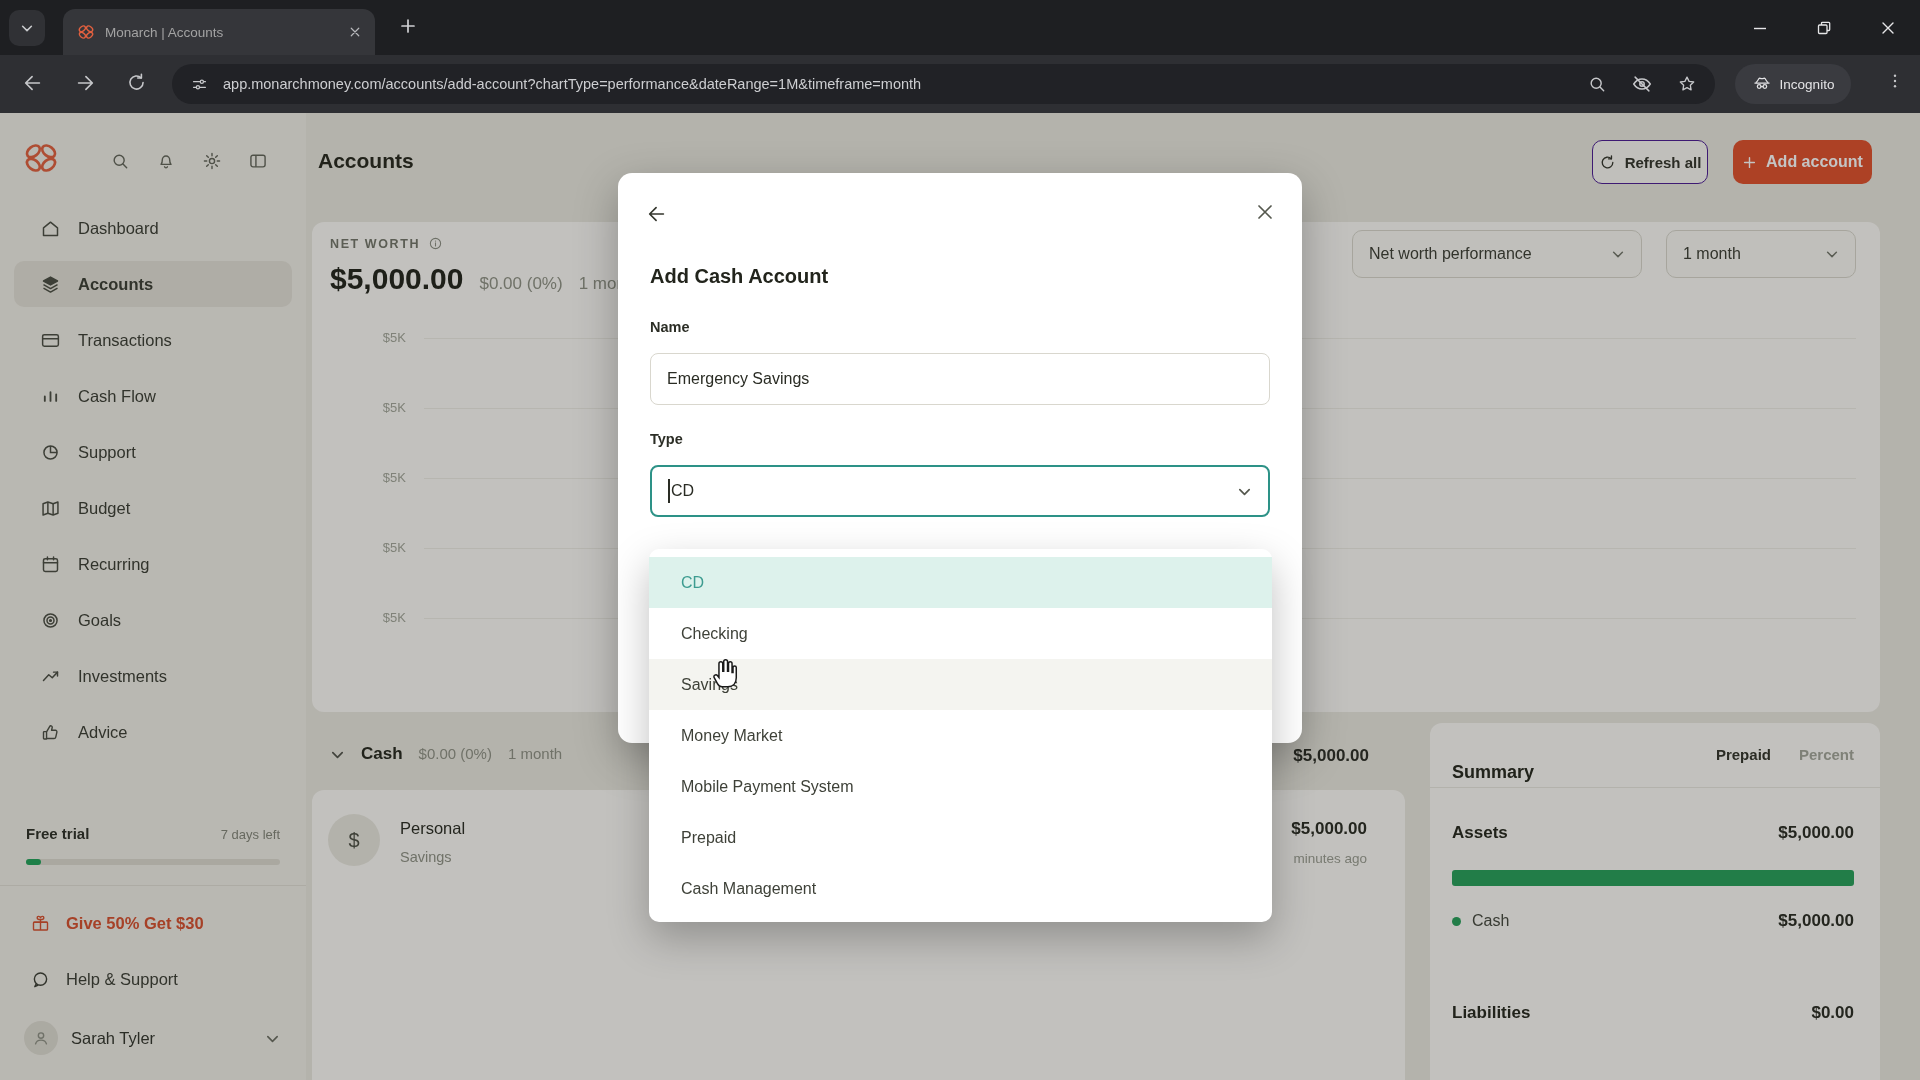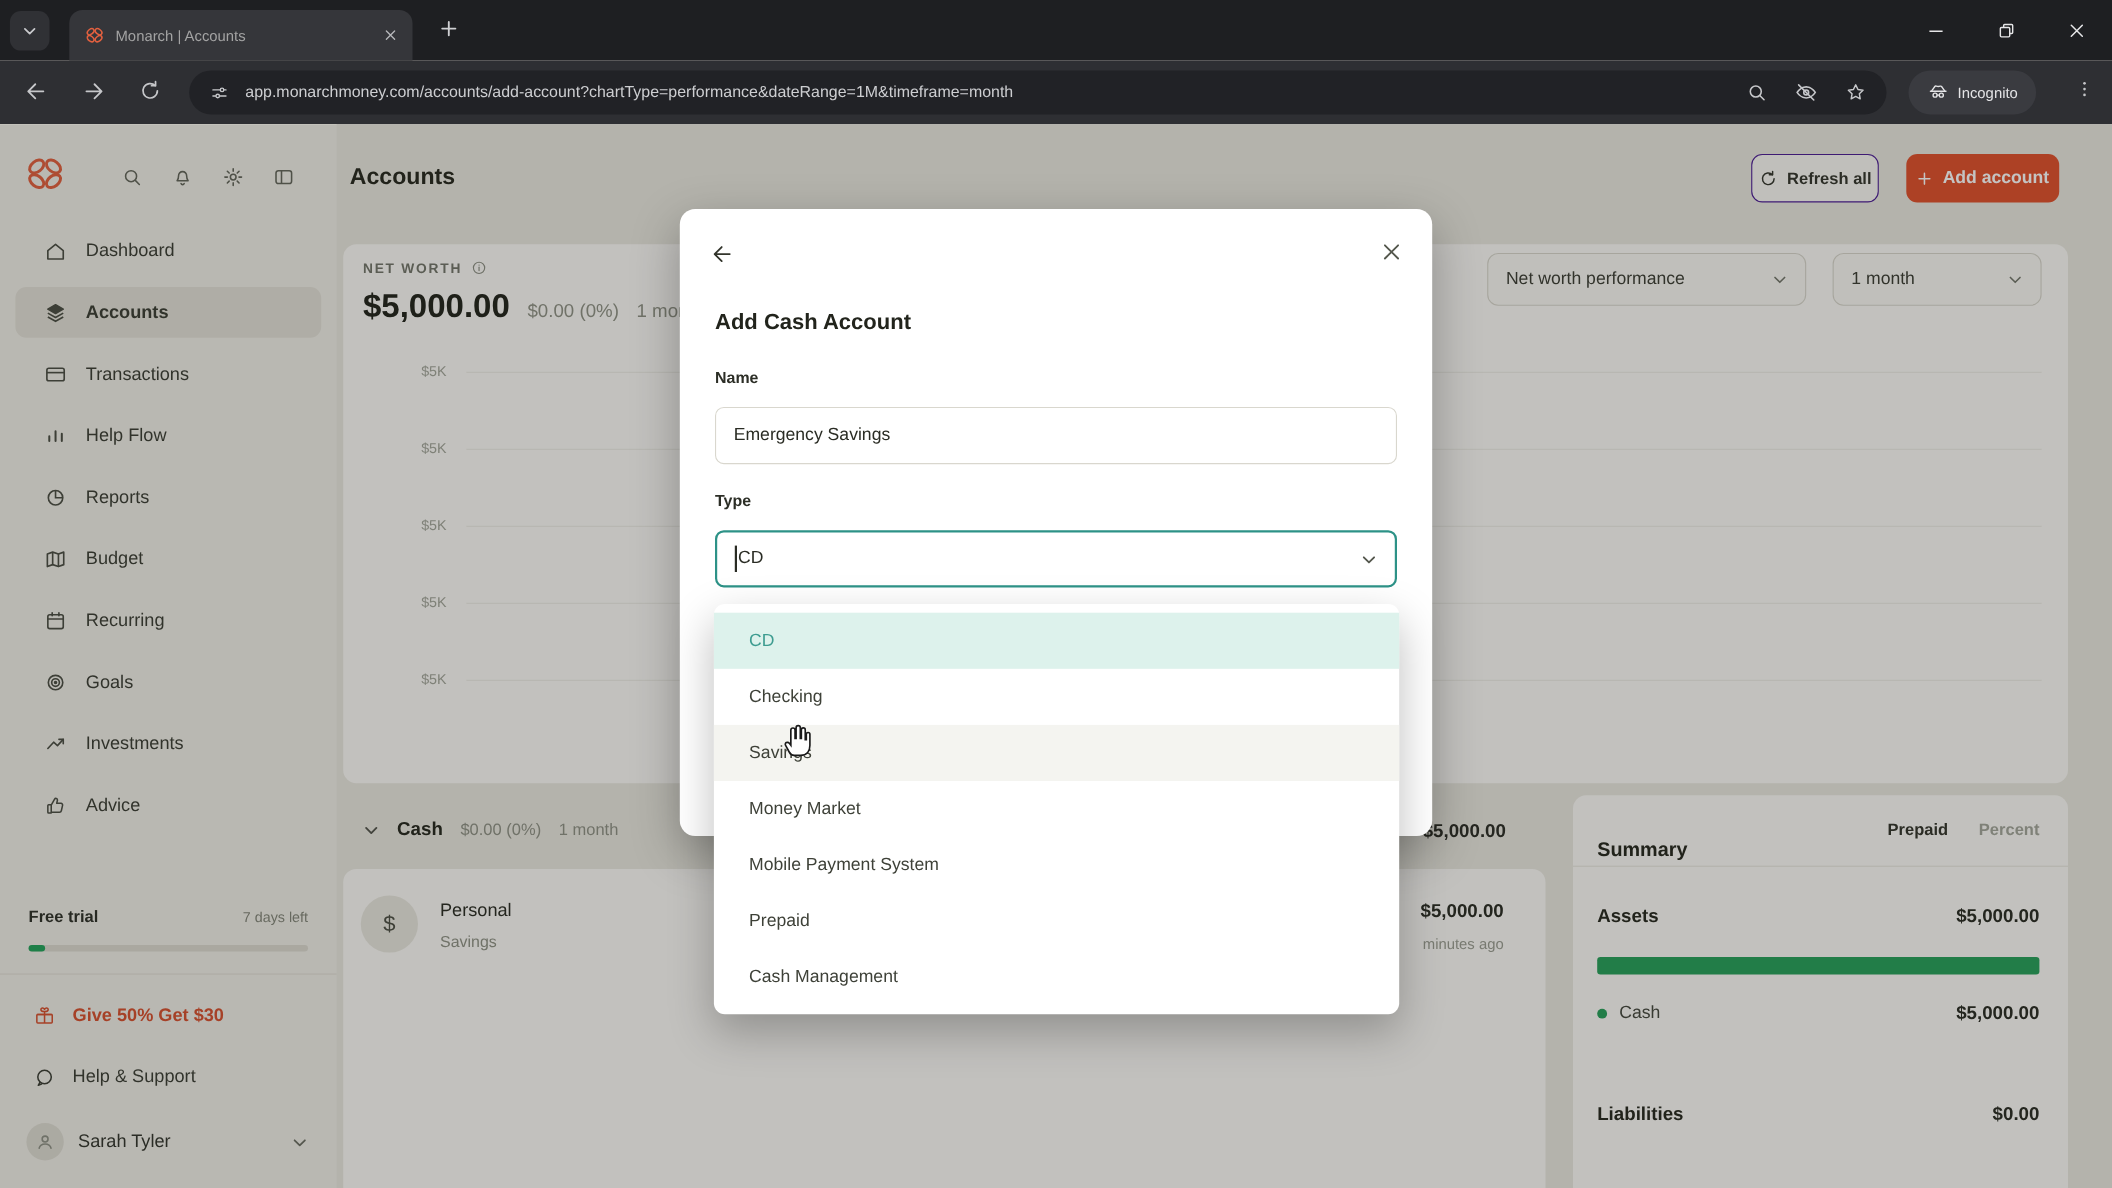--- a/index.html
+++ b/index.html
@@ -110,21 +110,21 @@
   .row-assets{top:100px;}  .row-cash{top:188px;}  .row-liab{top:280px;}
   .sum-h{font-size:17px;font-weight:700;color:#26281f;}
   .sum-v{font-size:17px;font-weight:600;color:#2a2c24;}
   .sum-bar{position:absolute;left:22px;right:26px;top:147px;height:16px;border-radius:3px;background:#27a05b;}
   .dotlabel{display:flex;align-items:center;gap:11px;font-size:16px;color:#45483f;}
   .gdot{width:9px;height:9px;border-radius:50%;background:#27a05b;}
 
   .overlay{position:absolute;inset:0;background:rgba(20,19,15,.25);z-index:5;}
 
   
-  .modal{position:absolute;left:618px;top:190px;width:684px;height:570px;background:#fff;
+  .modal{position:absolute;left:618px;top:173px;width:684px;height:570px;background:#fff;
     border-radius:14px;box-shadow:0 14px 44px rgba(0,0,0,.28);z-index:10;}
   .m-back{position:absolute;left:28px;top:30px;color:#33352c;}
   .m-close{position:absolute;right:28px;top:30px;color:#55584e;}
   .m-title{position:absolute;left:32px;top:92px;font-size:20px;font-weight:700;color:#22241c;}
   .m-label{position:absolute;left:32px;font-size:14.5px;font-weight:700;color:#2c2e26;}
   .lbl-name{top:146px;} .lbl-type{top:258px;}
   .m-input{position:absolute;left:32px;top:180px;width:620px;height:52px;box-sizing:border-box;
     border:1px solid #d9d7ce;border-radius:8px;padding:0 16px;font-size:16px;color:#2a2c24;
     background:#fff;font-family:inherit;outline:none;}
   .m-select{position:absolute;left:32px;top:292px;width:620px;height:52px;box-sizing:border-box;
@@ -299,28 +299,28 @@
           <svg class="nicon" width="21" height="21" viewBox="0 0 24 24" fill="none" stroke="currentColor" stroke-width="1.7">
               <rect x="3" y="5.5" width="18" height="13" rx="2"></rect>
               <path d="M3 10h18"></path>
             </svg>
           <span>Transactions</span>
         </div>
         <div class="nav-item">
           <svg class="nicon" width="21" height="21" viewBox="0 0 24 24" fill="none" stroke="currentColor" stroke-width="2.1" stroke-linecap="round">
               <path d="M5.5 17v-5M12 17V7M18.5 17v-7.5"></path>
             </svg>
-          <span>Help Flow</span>
+          <span>Cash Flow</span>
         </div>
         <div class="nav-item">
           <svg class="nicon" width="21" height="21" viewBox="0 0 24 24" fill="none" stroke="currentColor" stroke-width="1.7">
               <circle cx="12" cy="12" r="7.5"></circle>
               <path d="M12 4.5V12h7.5"></path>
             </svg>
-          <span>Reports</span>
+          <span>Support</span>
         </div>
         <div class="nav-item">
           <svg class="nicon" width="21" height="21" viewBox="0 0 24 24" fill="none" stroke="currentColor" stroke-width="1.7" stroke-linejoin="round">
               <path d="M3.5 6.5 9 4.5l6 2 5.5-2v13l-5.5 2-6-2-5.5 2z"></path>
               <path d="M9 4.5v13M15 6.5v13"></path>
             </svg>
           <span>Budget</span>
         </div>
         <div class="nav-item">
           <svg class="nicon" width="21" height="21" viewBox="0 0 24 24" fill="none" stroke="currentColor" stroke-width="1.7" stroke-linecap="round">

